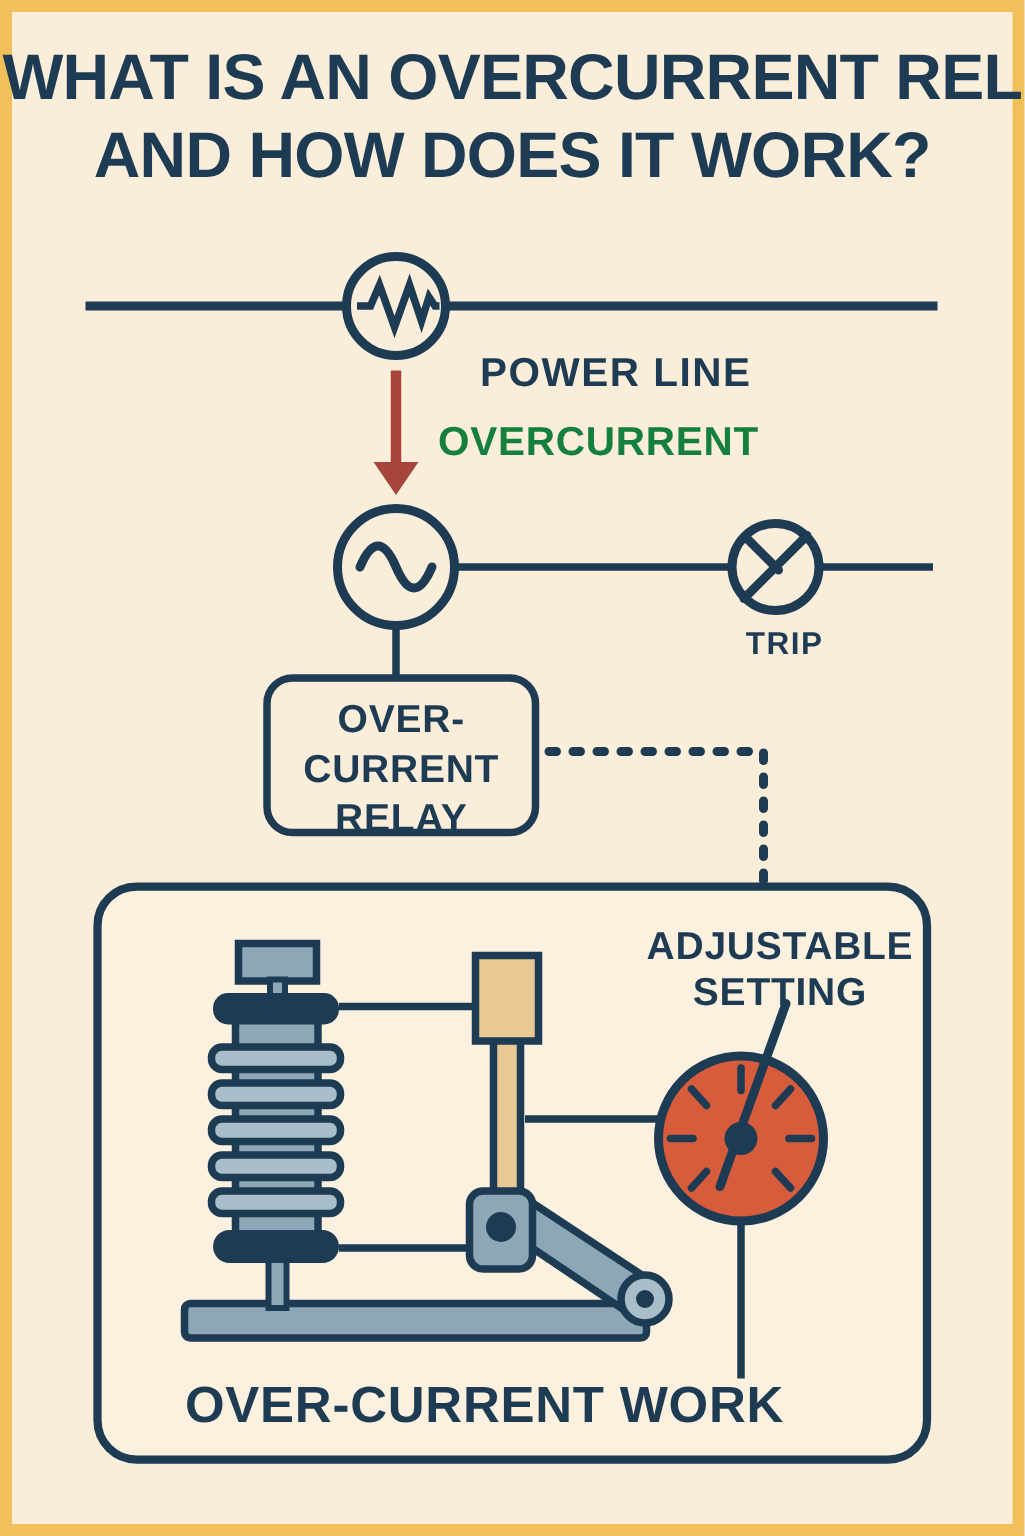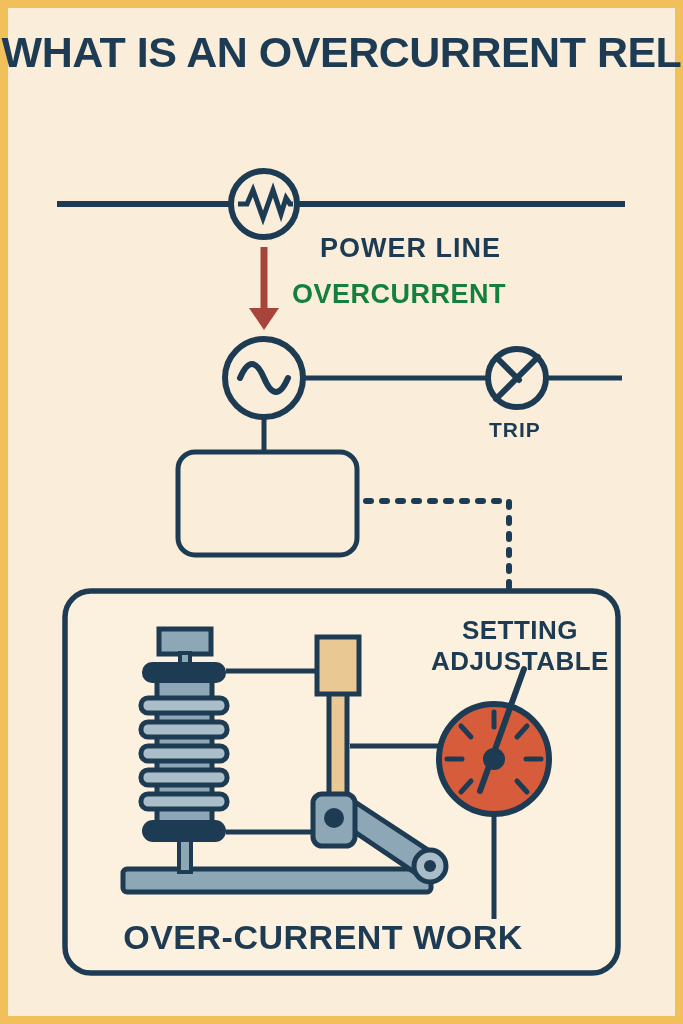--- a/index.html
+++ b/index.html
@@ -12,21 +12,21 @@
     font-family:"Liberation Sans", sans-serif;
   }
   .lbl{position:absolute;font-weight:bold;color:#1E3B54;white-space:nowrap;}
   .title{
     position:absolute;top:26px;left:0;right:0;
     text-align:center;font-weight:bold;color:#1E3B54;
     font-size:43px;line-height:52px;letter-spacing:-0.5px;
   }
   .power-line-label{left:320px;top:233px;font-size:27px;letter-spacing:1px;}
   .overcurrent-label{left:292px;top:279px;font-size:27px;letter-spacing:0.5px;color:#15803d;}
-  .trip-label{left:489px;top:418px;width:60px;text-align:left;font-size:21px;letter-spacing:1px;}
+  .trip-label{left:489px;top:418px;width:60px;text-align:right;font-size:21px;letter-spacing:1px;}
   .relaybox-label{
     left:178px;top:463px;width:179px;text-align:center;
     font-size:26px;line-height:33px;letter-spacing:0.5px;
   }
   .adjustable-label{
     left:420px;top:615px;width:200px;text-align:center;
     font-size:26px;line-height:31px;letter-spacing:0.5px;
   }
   .caption-label{
     left:103px;top:918px;width:440px;text-align:center;
@@ -34,20 +34,21 @@
   }
   svg{position:absolute;left:0;top:0;}
 </style>
 </head>
 <body>
 
 <div class="canvas">
 
   <div class="title">
     <div>WHAT IS AN OVERCURRENT REL</div>
+    <div>AND HOW DOES IT WORK?</div>
   </div>
 
   <svg width="683" height="1024" viewBox="0 0 683 1024">
 
     <line x1="57" y1="204" x2="625" y2="204" stroke="#1E3B54" stroke-width="6"></line>
     <g>
       <circle cx="264" cy="204" r="33" fill="#FAEEDA" stroke="#1E3B54" stroke-width="6"></circle>
       <polyline points="238,204 247,204 253,190 263,218 273,190 281,214 286,198 290,204 293,204" fill="none" stroke="#1E3B54" stroke-width="5" stroke-linejoin="miter"></polyline>
     </g>
 
@@ -125,21 +126,26 @@
       </g>
     </g>
   </svg>
 
   <div class="lbl power-line-label">POWER LINE</div>
 
   <div class="lbl overcurrent-label">OVERCURRENT</div>
 
   <div class="lbl trip-label">TRIP</div>
 
+  <div class="lbl relaybox-label">
+    <div>OVER-</div>
+    <div>CURRENT</div>
+    <div>RELAY</div>
+  </div>
 
   <div class="lbl adjustable-label">
+    <div>ADJUSTABLE</div>
     <div>SETTING</div>
-    <div>ADJUSTABLE</div>
   </div>
 
   <div class="lbl caption-label">OVER-CURRENT WORK</div>
 
 </div>
 
 </body></html>

